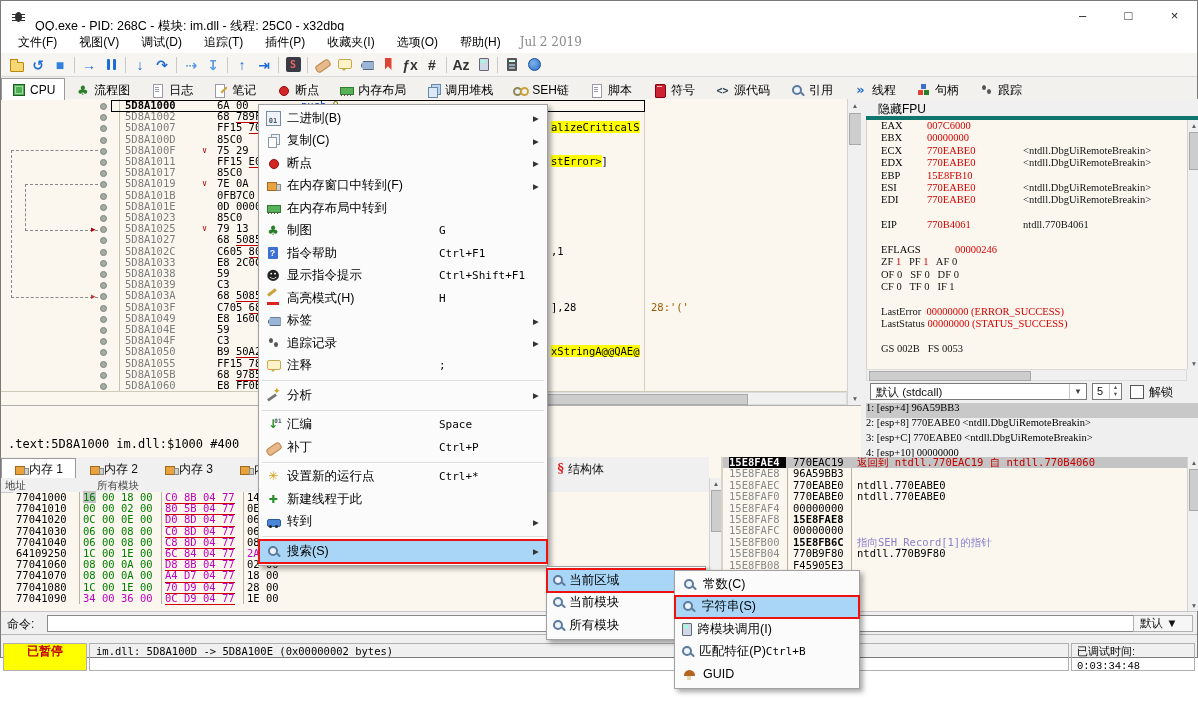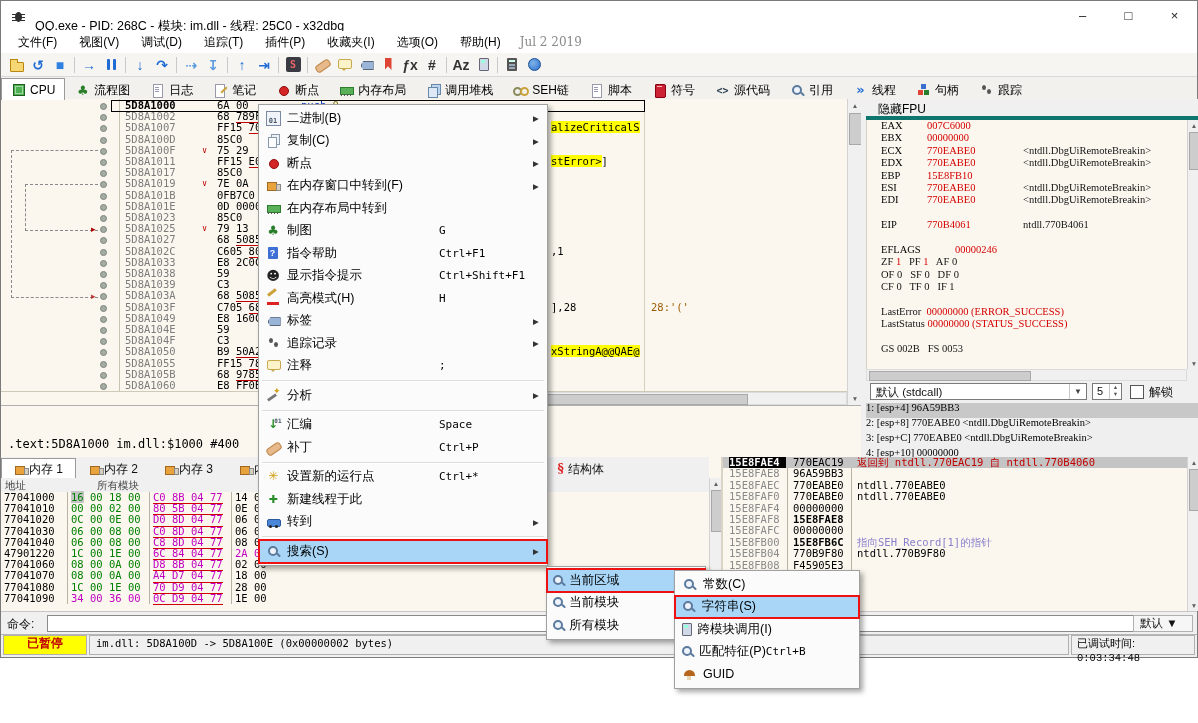--- a/index.html
+++ b/index.html
@@ -84,21 +84,21 @@
   .argline{height:15px;line-height:10.8px;font-size:10.5px;font-family:Liberation Serif, serif;white-space:pre;color:#000}
   .argsel{background:#c8c8c8}
 
   
   .bottom{position:absolute;left:0;top:456px;width:100%;height:154px;background:#fbf7ee}
   .bl-tabs{position:absolute;left:0;top:0;width:708px;height:21px;background:#f0f0f0;border-bottom:1px solid #b8b8b8;display:flex;align-items:flex-end}
   .btab{height:19px;display:inline-flex;align-items:center;padding:0 12px;font-size:12px;border:1px solid transparent;border-bottom:none;position:relative;top:1px}
   .btab.active{background:#fff;border-color:#9a9a9a;height:20px}
   .dumphead{position:absolute;left:0;top:21px;width:708px;height:14px;background:#f0f0f0;border-bottom:1px solid #c9c9c9;font-size:10.5px;color:#444}
   .dh1{position:absolute;left:4px;top:1px}.dh2{position:absolute;left:96px;top:1px}
-  .dumprows{position:absolute;left:0;top:35px;width:708px;height:112px;background:#fbf7ee}
+  .dumprows{position:absolute;left:12px;top:35px;width:708px;height:112px;background:#fbf7ee}
   .dvline{position:absolute;top:0;width:1px;height:112px;background:#b9b3a4}
   .dmrow{position:absolute;left:0;width:708px;height:11.2px;line-height:11.2px;font-size:10.5px;font-family:"DejaVu Sans Mono",monospace;white-space:pre}
   .da{position:absolute;left:3px;color:#000}
   .dg1{position:absolute;left:70px}
   .dg2{position:absolute;left:152px;color:#c000c0;border-bottom:1px solid #d00000}
   .dg3{position:absolute;left:234px}
   .cg{color:#008000}.cm{color:#c000c0}.ck{color:#000}
   .selb{background:#c4c4c4}
   .dumpscroll{position:absolute;left:708px;top:21px;width:12px;height:133px}
   .bdivider{position:absolute;left:720px;top:0;width:2px;height:154px;background:#d9d4c6}
@@ -113,21 +113,21 @@
   .cred{color:#c00000}.cvio{color:#8a80cc}
   .svl{position:absolute;top:0;width:1px;height:114px;background:#b9b3a4}
   .stackscroll{position:absolute;left:1186px;top:0;width:12px;height:154px}
 
   
   .cmdbar{position:absolute;left:0;top:610px;width:100%;height:23px;background:#f0f0f0;border-top:1px solid #c6c6c6}
   .cmdlabel{position:absolute;left:6px;top:4px;font-size:12px}
   .cmdinput{position:absolute;left:46px;top:3px;width:1080px;height:15px;background:#fff;border:1px solid #8a8a8a;font-size:11px;padding:0 3px}
   .cmdcombo{position:absolute;left:1132px;top:3px;width:60px;height:17px;background:#f6f6f6;border:1px solid #b0b0b0;box-sizing:border-box;line-height:15px;padding-left:6px;font-size:11.5px}
   .statusbar{position:absolute;left:0;top:633px;width:100%;height:22px;background:#f0f0f0;border-top:1px solid #b5b5b5}
-  .scell{position:absolute;top:0;height:20px;border:1px solid #b0b0b0;box-sizing:border-box;line-height:14px}
+  .scell{position:absolute;top:8px;height:28px;border:1px solid #b0b0b0;box-sizing:border-box;line-height:14px}
   .paused{left:2px;width:84px;background:#ffff00;color:#c00000;font-weight:bold;text-align:center;font-size:12px}
   .smsg{left:88px;width:980px;font-family:"DejaVu Sans Mono",monospace;font-size:10.5px;padding-left:6px;color:#000}
   .stime{left:1070px;width:124px;font-size:11px;padding-left:5px;color:#000}
 
   
   .popup{position:absolute;background:#fbfbfb;border:1px solid #a0a0a0;box-shadow:3px 3px 5px rgba(0,0,0,.35);padding:2px 0;z-index:50}
   .mi{height:22.5px;display:flex;align-items:center;position:relative}
   .mi-icon{width:28px;display:flex;justify-content:center}
   .mi-label{flex:1;font-size:12.5px;color:#000;white-space:nowrap}
   .mi-short{width:94px;font-family:"DejaVu Sans Mono",monospace;font-size:11px;color:#000;white-space:nowrap}
@@ -521,21 +521,21 @@
       </div>
       <div class="dumprows" id="dumprows">
           <div class="dvline" style="left:66px"></div>
           <div class="dvline" style="left:148px"></div>
           <div class="dvline" style="left:230px"></div>
           <div class="dmrow" style="top:0px"><span class="da">77041000</span><span class="dg1 cg"><span class="selb">16</span><span> 00 18 00</span></span><span class="dg2">C0 8B 04 77</span><span class="dg3 ck">14 00</span></div>
           <div class="dmrow" style="top:11.2px"><span class="da">77041010</span><span class="dg1 cg">00 00 02 00</span><span class="dg2">80 5B 04 77</span><span class="dg3 ck">0E 00</span></div>
           <div class="dmrow" style="top:22.4px"><span class="da">77041020</span><span class="dg1 cg">0C 00 0E 00</span><span class="dg2">D0 8D 04 77</span><span class="dg3 ck">06 00</span></div>
           <div class="dmrow" style="top:33.599999999999994px"><span class="da">77041030</span><span class="dg1 cg">06 00 08 00</span><span class="dg2">C0 8D 04 77</span><span class="dg3 ck">06 00</span></div>
           <div class="dmrow" style="top:44.8px"><span class="da">77041040</span><span class="dg1 cg">06 00 08 00</span><span class="dg2">C8 8D 04 77</span><span class="dg3 ck">08 00</span></div>
-          <div class="dmrow" style="top:56px"><span class="da">47901220</span><span class="dg1 cg">1C 00 1E 00</span><span class="dg2">6C 84 04 77</span><span class="dg3 cm">2A 00</span></div>
+          <div class="dmrow" style="top:56px"><span class="da">64109250</span><span class="dg1 cg">1C 00 1E 00</span><span class="dg2">6C 84 04 77</span><span class="dg3 cm">2A 00</span></div>
           <div class="dmrow" style="top:67.19999999999999px"><span class="da">77041060</span><span class="dg1 cg">08 00 0A 00</span><span class="dg2">D8 8B 04 77</span><span class="dg3 ck">02 00</span></div>
           <div class="dmrow" style="top:78.39999999999999px"><span class="da">77041070</span><span class="dg1 cg">08 00 0A 00</span><span class="dg2">A4 D7 04 77</span><span class="dg3 ck">18 00</span></div>
           <div class="dmrow" style="top:89.6px"><span class="da">77041080</span><span class="dg1 cg">1C 00 1E 00</span><span class="dg2">70 D9 04 77</span><span class="dg3 ck">28 00</span></div>
           <div class="dmrow" style="top:100.8px"><span class="da">77041090</span><span class="dg1 cm">34 00 36 00</span><span class="dg2">0C D9 04 77</span><span class="dg3 ck">1E 00</span></div>
         </div>
       <div class="dumpscroll vscroll">
         <span class="ar ar-up" style="top:2px"></span>
         <div class="sbth" style="top:12px;height:40px"></div>
         <span class="ar ar-dn" style="bottom:2px"></span>
       </div>

